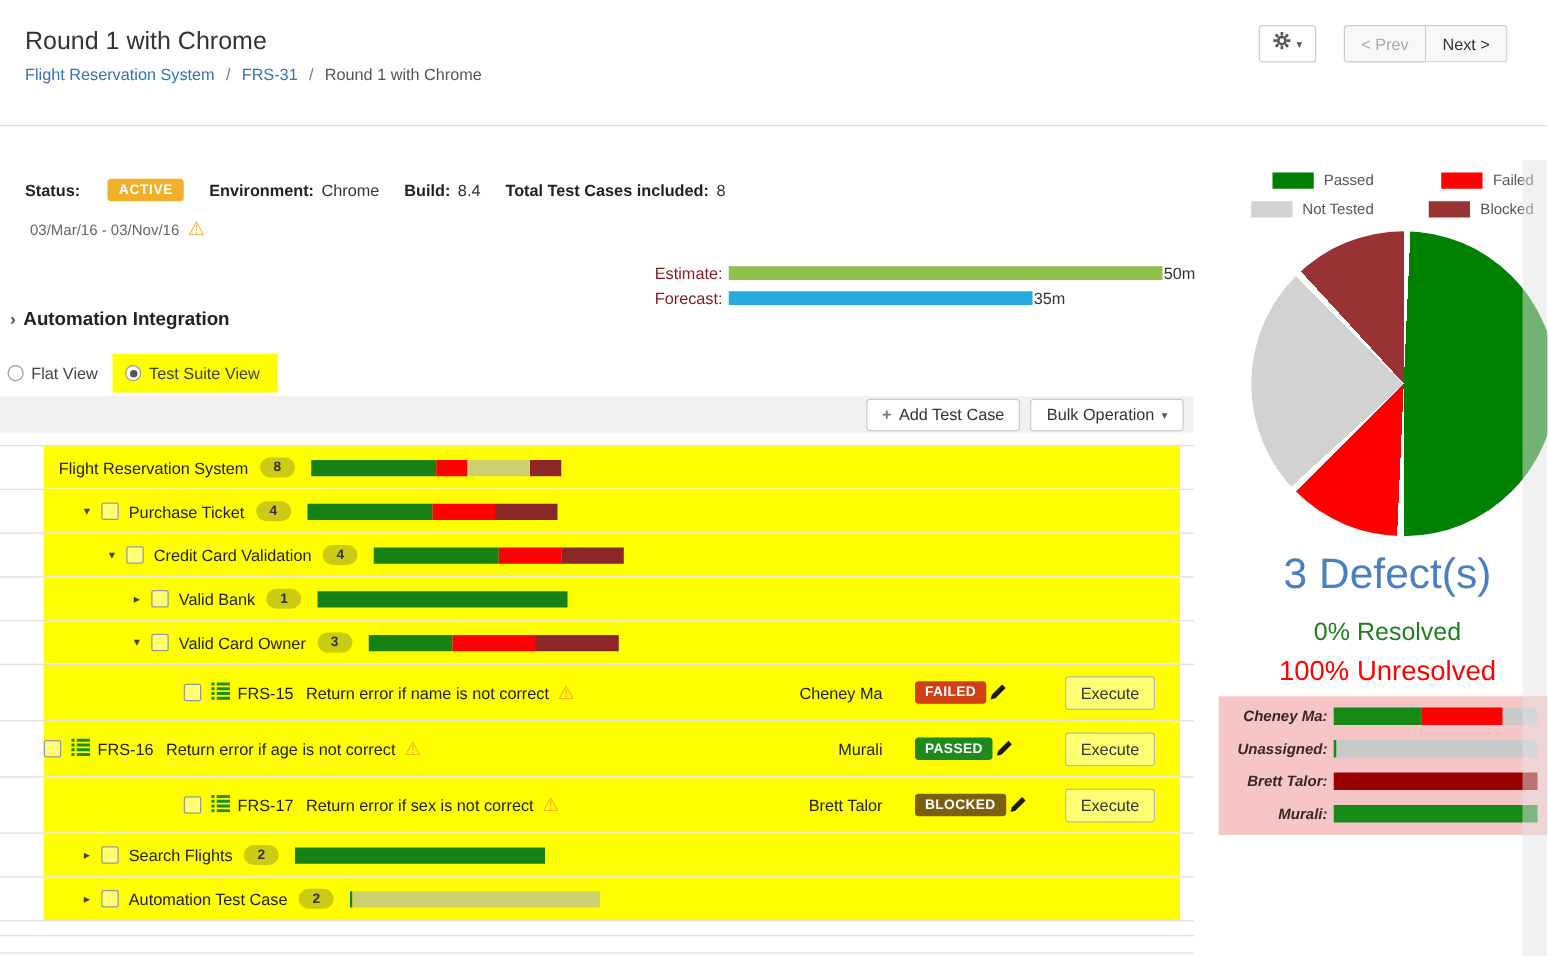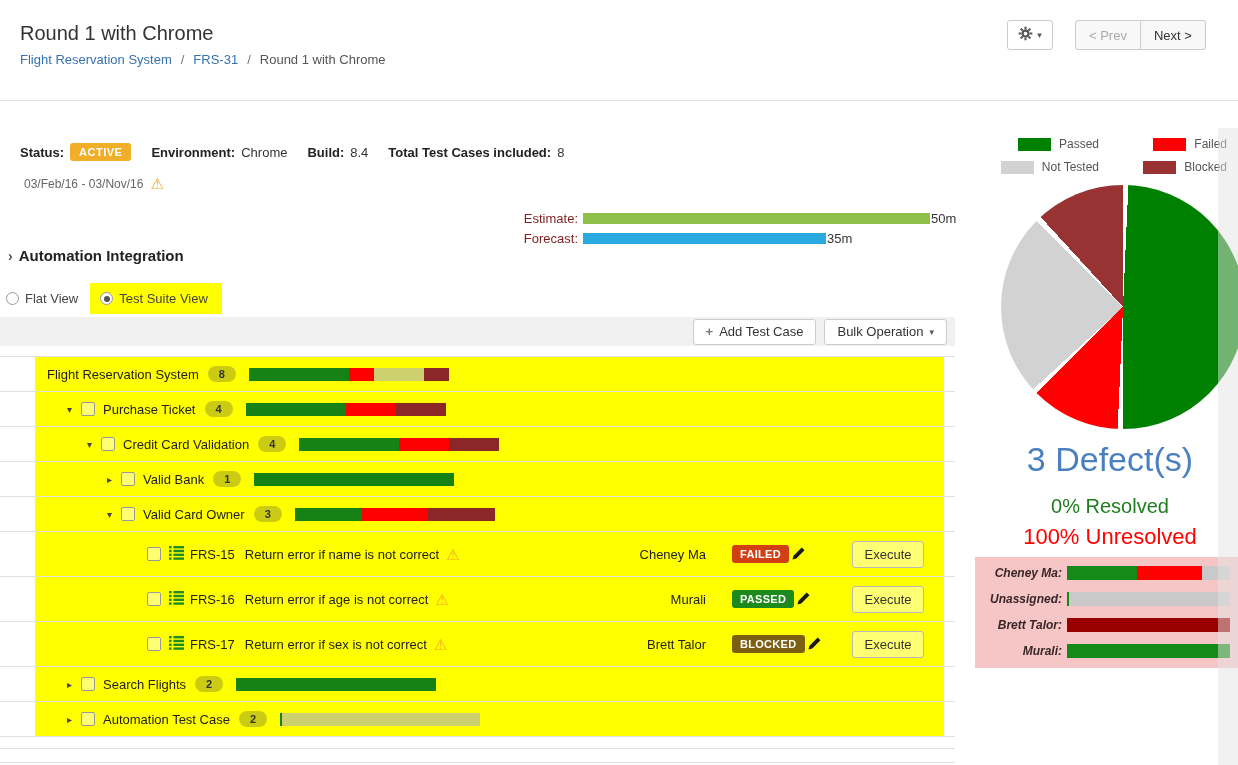--- a/index.html
+++ b/index.html
@@ -22,21 +22,21 @@
   .pager { position:absolute; left:1075px; top:20px; display:flex; }
   .pager .pbtn { height:30px; padding:0 13px; background:#f8f8f8; border:1px solid #ccc;
                  font-size:13px; display:flex; align-items:center; cursor:pointer; }
   .pager .pbtn.prev { border-radius:3px 0 0 3px; color:#aaa; }
   .pager .pbtn.next { border-radius:0 3px 3px 0; border-left:none; color:#333; }
 
   
   .summary { position:absolute; left:20px; top:143px; font-size:13px; display:flex; gap:20px; align-items:center; }
   .summary b { color:#222; }
   .badge-active { background:#f0ae29; color:#fff; font-size:11px; font-weight:bold;
-                  padding:3px 9px; border-radius:3px; letter-spacing:.5px; }
+                  padding:3px 9px; border-radius:3px; letter-spacing:.5px;margin-left:16px; }
   .pair { display:flex; gap:6px; align-items:center; }
   .date-row { position:absolute; left:24px; top:176px; font-size:12px; color:#666;
               display:flex; gap:7px; align-items:center; }
   .warn { color:#f5a623; font-size:15px; line-height:1; }
 
   
   .time-chart { position:absolute; left:493px; top:208px; }
   .t-row { display:flex; align-items:center; height:20px; }
   .t-label { width:85px; text-align:right; font-size:13px; color:#7f1d1d; }
   .t-bar { height:11px; margin-left:5px; }
@@ -150,21 +150,21 @@
     <span class="pair">
         <b>Build:</b>
       <span>8.4</span>
       </span>
     <span class="pair">
         <b>Total Test Cases included:</b>
       <span>8</span>
       </span>
   </div>
   <div class="date-row">
-    <span>03/Feb/16 - 03/Nov/16</span>
+    <span>03/Mar/16 - 03/Nov/16</span>
     <span class="warn">⚠</span>
   </div>
 
   <div class="time-chart">
       <div class="t-row">
         <span class="t-label">Estimate:</span>
         <span class="t-bar" style="width: 347px; background: rgb(143, 192, 76);"></span>
         <span class="t-val">50m</span>
       </div>
       <div class="t-row">
@@ -288,21 +288,21 @@
               <span class="pencil"><svg width="16" height="16" viewBox="0 0 16 16">
                   <path d="M1.5 14.5l1-3.8 8.2-8.2 2.8 2.8-8.2 8.2-3.8 1z" fill="#1a1a1a"></path>
                 </svg></span>
             </span>
             <span class="exec-zone">
               <span class="exec-btn">Execute</span>
             </span>
           </div>
         </div>
         <div class="tree-row test">
-          <div class="row-hl" style="padding-left: 112px;">
+          <div class="row-hl" style="">
             <span class="cbox"></span>
             <span class="tc-icon"><svg width="15" height="15" viewBox="0 0 15 15">
                 <g fill="#1e8e1e">
                   <rect x="0" y="1" width="2.6" height="2.4"></rect>
                   <rect x="4.4" y="1" width="10.6" height="2.4"></rect>
                   <rect x="0" y="4.8" width="2.6" height="2.4"></rect>
                   <rect x="4.4" y="4.8" width="10.6" height="2.4"></rect>
                   <rect x="0" y="8.6" width="2.6" height="2.4"></rect>
                   <rect x="4.4" y="8.6" width="10.6" height="2.4"></rect>
                   <rect x="0" y="12.4" width="2.6" height="2.4"></rect>

